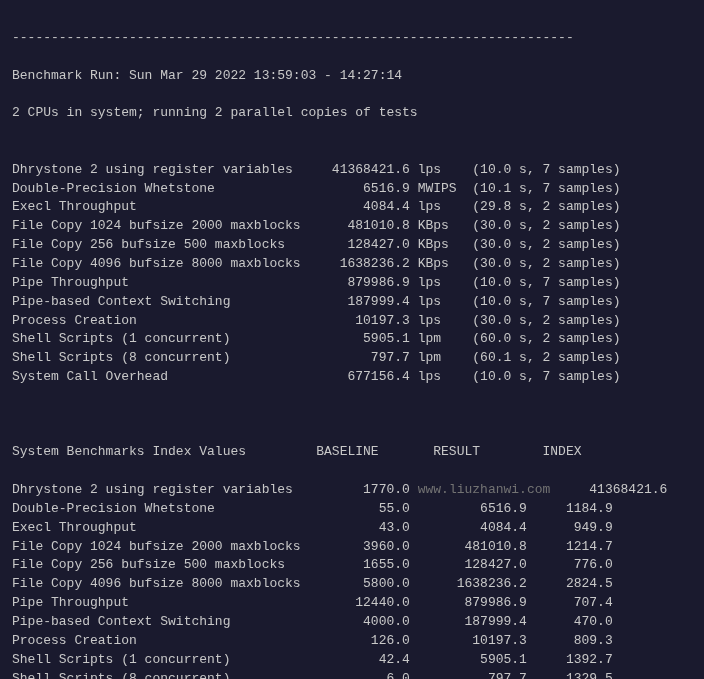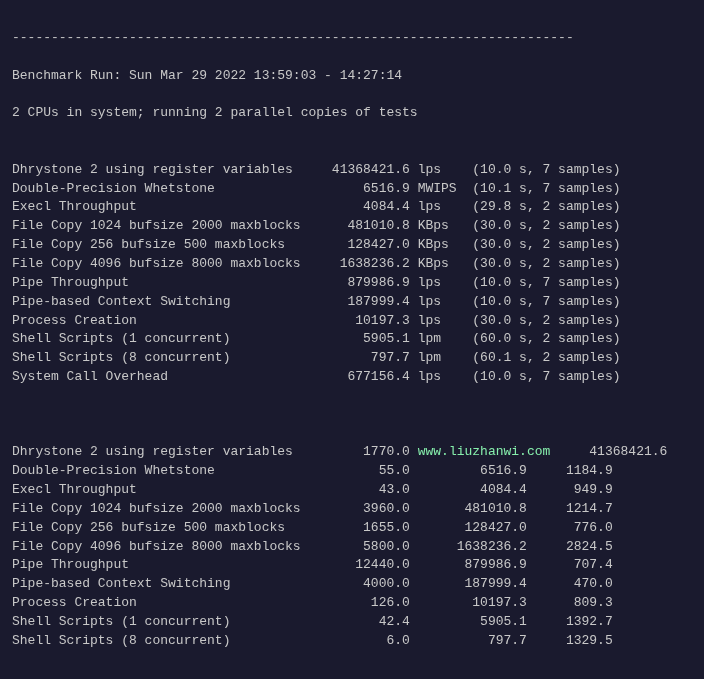--- a/index.html
+++ b/index.html
@@ -10,38 +10,39 @@
       font-size: 13px;
       line-height: 1.45;
       padding: 10px 12px;
       width: 704px;
       min-height: 679px;
     }
     .content {
       white-space: pre;
     }
     .watermark {
-      color: #86efac;
+      color: #737373;
       display: inline;
     }
   </style>
 </head>
 <body>
 
 <div class="content">
 <span>------------------------------------------------------------------------</span>
 <span>
 </span><span>Benchmark Run: Sun Mar 29 2022 13:59:03 - 14:27:14</span>
 <span>
 </span><span>2 CPUs in system; running 2 parallel copies of tests</span>
 <span>
 </span>
 <div id="benchmark-results"><div><span>Dhrystone 2 using register variables     41368421.6 lps    (10.0 s, 7 samples)</span></div><div>Double-Precision Whetstone                   6516.9 MWIPS  (10.1 s, 7 samples)</div><div>Execl Throughput                             4084.4 lps    (29.8 s, 2 samples)</div><div>File Copy 1024 bufsize 2000 maxblocks      481010.8 KBps   (30.0 s, 2 samples)</div><div>File Copy 256 bufsize 500 maxblocks        128427.0 KBps   (30.0 s, 2 samples)</div><div>File Copy 4096 bufsize 8000 maxblocks     1638236.2 KBps   (30.0 s, 2 samples)</div><div>Pipe Throughput                            879986.9 lps    (10.0 s, 7 samples)</div><div>Pipe-based Context Switching               187999.4 lps    (10.0 s, 7 samples)</div><div>Process Creation                            10197.3 lps    (30.0 s, 2 samples)</div><div>Shell Scripts (1 concurrent)                 5905.1 lpm    (60.0 s, 2 samples)</div><div>Shell Scripts (8 concurrent)                  797.7 lpm    (60.1 s, 2 samples)</div><div><span>System Call Overhead                       677156.4 lps    (10.0 s, 7 samples)</span></div></div>
 <span>
 </span>
+<div id="index-header">System Benchmarks Index Values         BASELINE       RESULT        INDEX</div>
 <div id="index-results"><div><span>Dhrystone 2 using register variables         1770.0</span><span class="watermark"> www.liuzhanwi.com</span><span>     41368421.6     3544.9</span></div><div>Double-Precision Whetstone                     55.0         6516.9     1184.9</div><div>Execl Throughput                               43.0         4084.4      949.9</div><div>File Copy 1024 bufsize 2000 maxblocks        3960.0       481010.8     1214.7</div><div>File Copy 256 bufsize 500 maxblocks          1655.0       128427.0      776.0</div><div>File Copy 4096 bufsize 8000 maxblocks        5800.0      1638236.2     2824.5</div><div>Pipe Throughput                             12440.0       879986.9      707.4</div><div>Pipe-based Context Switching                 4000.0       187999.4      470.0</div><div>Process Creation                              126.0        10197.3      809.3</div><div>Shell Scripts (1 concurrent)                   42.4         5905.1     1392.7</div><div>Shell Scripts (8 concurrent)                    6.0          797.7     1329.5</div></div>
 
 <span>
 </span>
 
 <span>
 
 
 </span>
 

